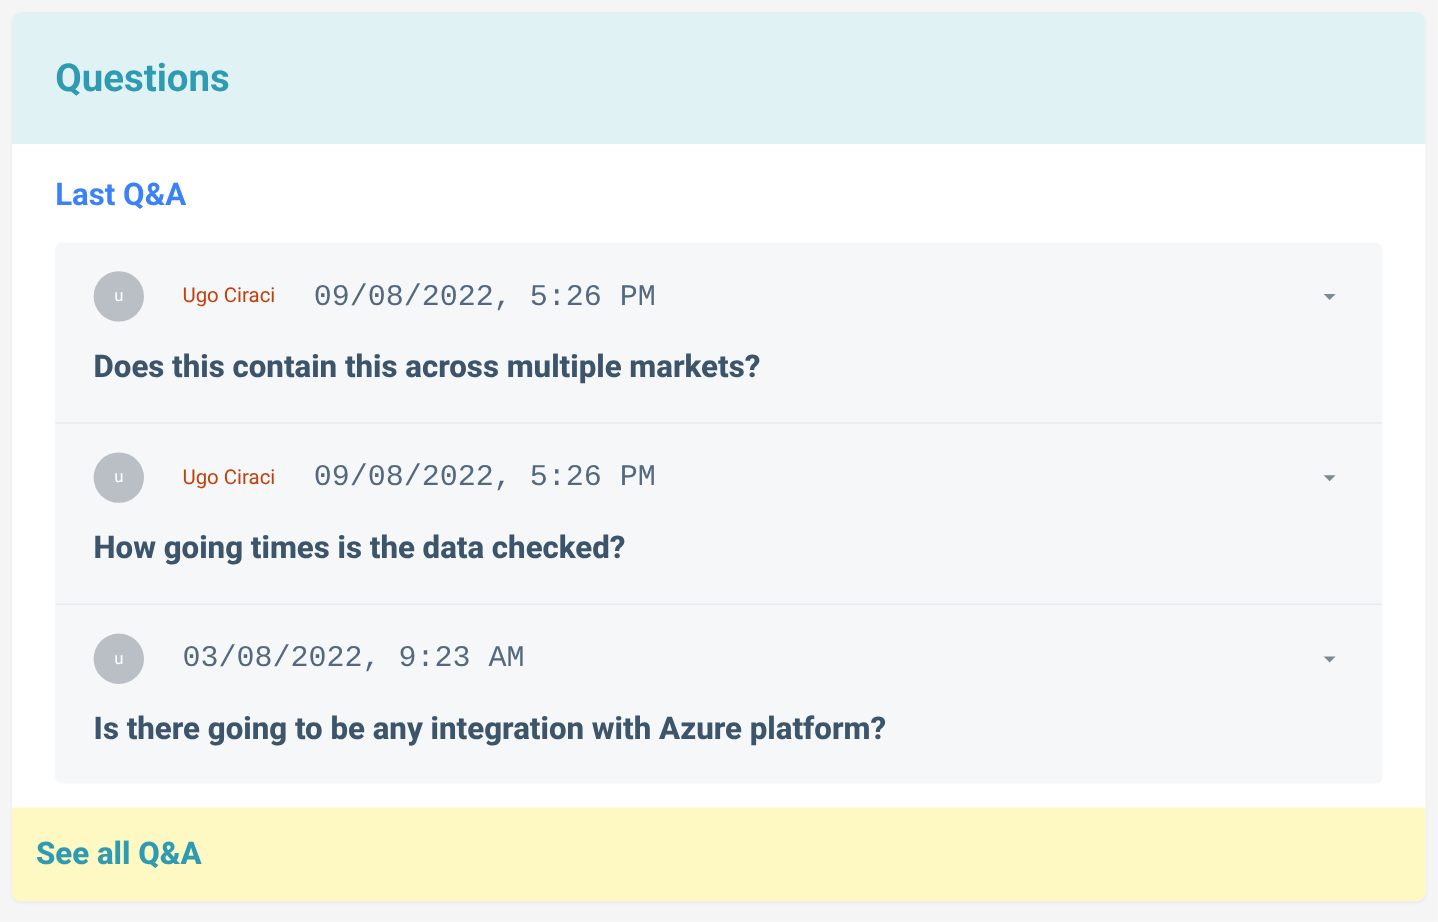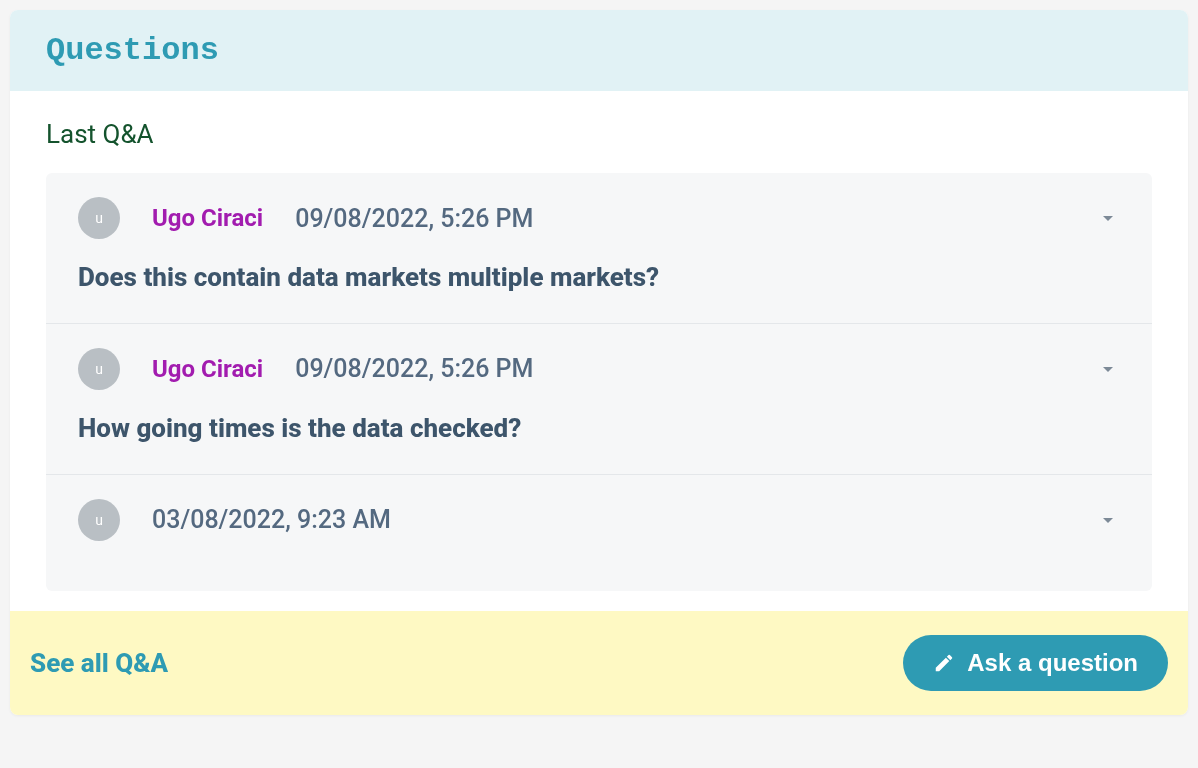--- a/index.html
+++ b/index.html
@@ -13,36 +13,35 @@
       padding: 10px;
     }
     .panel {
       background: #fff;
       border-radius: 8px;
       overflow: hidden;
       box-shadow: 0 1px 3px rgba(0,0,0,0.05);
     }
     .panel-header {
       background: #e1f2f5;
-      padding: 22px 36px;
-      font-family: Liberation Mono, monospace;
+      padding: 36px 36px;
     }
     .panel-title {
       color: #2e9bb3;
       font-size: 32px;
       font-weight: 700;
     }
     .panel-body {
       background: #fff;
       padding: 28px 36px 20px 36px;
     }
     .subheader {
-      color: #14532d;
+      color: #3b82f6;
       font-size: 26px;
-      font-weight: 400;
+      font-weight: 700;
       margin-bottom: 24px;
     }
     .qa-list {
       background: #f6f7f8;
       border-radius: 6px;
       overflow: hidden;
     }
     .qa-item {
       padding: 24px 32px 28px 32px;
       border-bottom: 1px solid #e4e7ea;
@@ -63,29 +62,30 @@
       background: #b9bfc4;
       color: #fff;
       display: flex;
       align-items: center;
       justify-content: center;
       font-size: 14px;
       margin-right: 32px;
       flex-shrink: 0;
     }
     .author {
-      color: #a21caf;
-      font-size: 24px;
-      font-weight: 700;
+      color: #c2410c;
+      font-size: 17px;
+      font-weight: 400;
       margin-right: 32px;
     }
     .timestamp {
       color: #546980;
       font-size: 25px;
       font-weight: 500;
+      font-family: Liberation Mono, monospace;
     }
     .expand-caret {
       margin-left: auto;
       color: #7d8a97;
     }
     .expand-caret svg {
       display: block;
     }
     .question-text {
       color: #3d556b;
@@ -142,21 +142,21 @@
         <div class="qa-meta">
           <div class="avatar">u</div>
           <div class="author">Ugo Ciraci</div>
           <div class="timestamp">09/08/2022, 5:26 PM</div>
           <div class="expand-caret">
             <svg width="24" height="24" viewBox="0 0 24 24" fill="currentColor">
                 <path d="M7 10l5 5 5-5z"></path>
               </svg>
           </div>
         </div>
-        <div class="question-text">Does this contain data markets multiple markets?</div>
+        <div class="question-text">Does this contain this across multiple markets?</div>
       </div>
 
       <div class="qa-item">
         <div class="qa-meta">
           <div class="avatar">u</div>
           <div class="author">Ugo Ciraci</div>
           <div class="timestamp">09/08/2022, 5:26 PM</div>
           <div class="expand-caret">
             <svg width="24" height="24" viewBox="0 0 24 24" fill="currentColor">
                 <path d="M7 10l5 5 5-5z"></path>
@@ -169,30 +169,23 @@
       <div class="qa-item">
         <div class="qa-meta">
           <div class="avatar">u</div>
           <div class="timestamp">03/08/2022, 9:23 AM</div>
           <div class="expand-caret">
             <svg width="24" height="24" viewBox="0 0 24 24" fill="currentColor">
                 <path d="M7 10l5 5 5-5z"></path>
               </svg>
           </div>
         </div>
+        <div class="question-text">Is there going to be any integration with Azure platform?</div>
       </div>
 
     </div>
   </div>
 
   <div class="panel-footer">
     <a class="see-all-link">See all Q&amp;A</a>
-    <button class="ask-button">
-      <span>
-        <svg width="22" height="22" viewBox="0 0 24 24" fill="currentColor">
-            <path d="M3 17.25V21h3.75L17.81 9.94l-3.75-3.75L3 17.25zM20.71 7.04a1 1 0 0 0 0-1.41l-2.34-2.34a1 1 0 0 0-1.41 0l-1.83 1.83 3.75 3.75 1.83-1.83z"></path>
-          </svg>
-      </span>
-      <span>Ask a question</span>
-    </button>
   </div>
 
 </div>
 
 </body></html>

